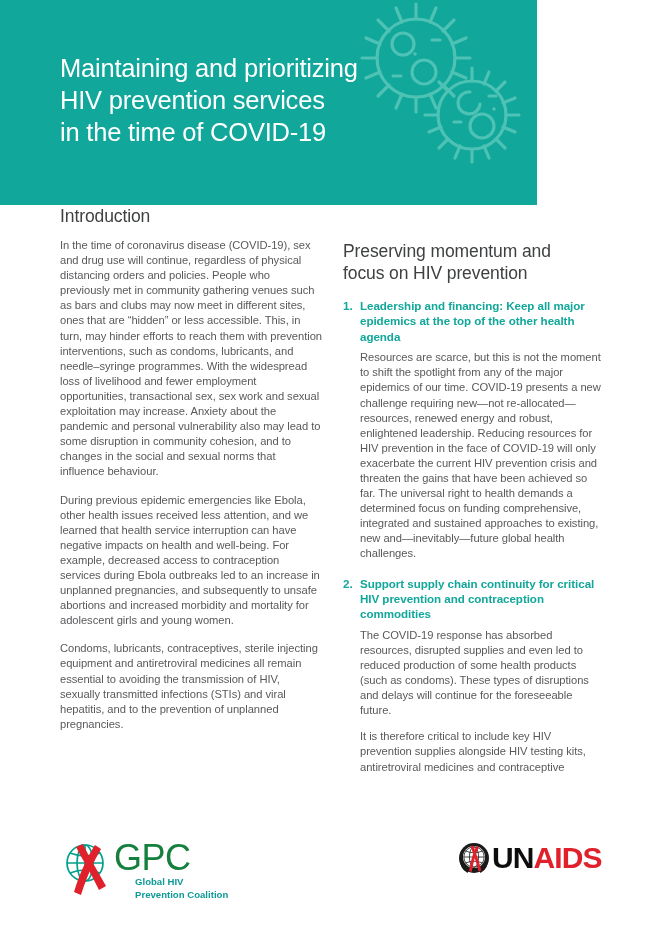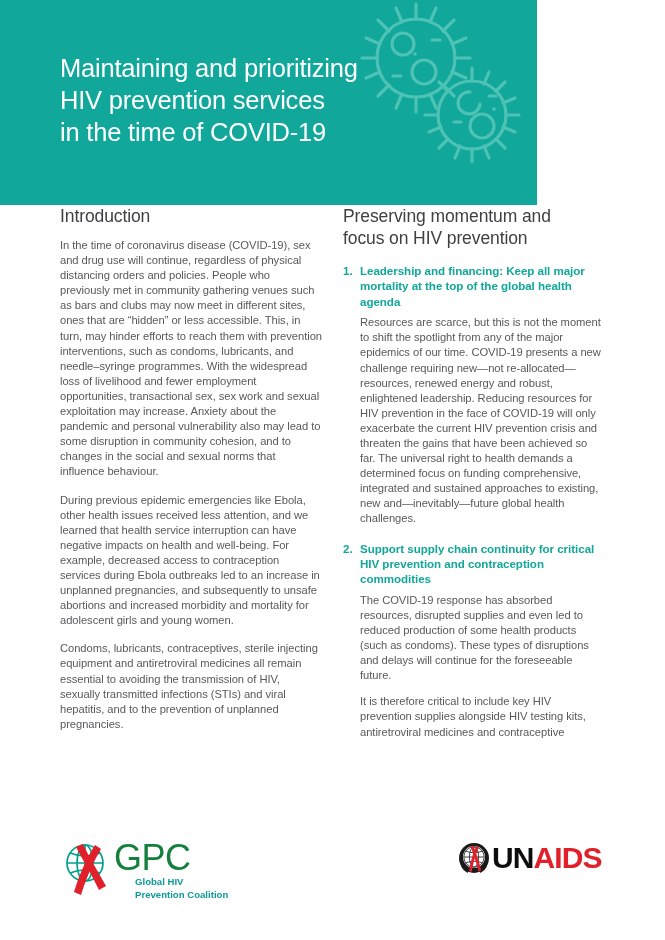--- a/index.html
+++ b/index.html
@@ -62,21 +62,21 @@
   h2.section-title {
     margin: 0 0 11px 0;
     font-size: 17.5px;
     line-height: 22px;
     font-weight: 400;
     color: #3f4042;
     letter-spacing: -0.1px;
     white-space: pre-line;
   }
   .col-left h2.section-title  { }
-  .col-right h2.section-title { }
+  .col-right h2.section-title { padding-top: 35px; }
 
   p.body {
     margin: 0 0 13px 0;
     font-size: 11.2px;
     line-height: 15.1px;
     color: #58595b;
     letter-spacing: -0.05px;
   }
   p.body:last-child { margin-bottom: 4px; }
 
@@ -240,21 +240,21 @@
   </div>
 
   <div class="col col-right">
     <h2 class="section-title">Preserving momentum and
 focus on HIV prevention</h2>
 
 
     <div class="action">
       <div class="action-head">
         <span class="action-num">1.</span>
-        <span class="action-title">Leadership and financing: Keep all major mortality at the top of the global health agenda</span>
+        <span class="action-title">Leadership and financing: Keep all major epidemics at the top of the other health agenda</span>
       </div>
       <div class="action-body">
         <p class="body">Resources are scarce, but this is not the moment to shift the spotlight from any of the major epidemics of our time. COVID-19 presents a new challenge requiring new—not re-allocated—resources, renewed energy and robust, enlightened leadership. Reducing resources for HIV prevention in the face of COVID-19 will only exacerbate the current HIV prevention crisis and threaten the gains that have been achieved so far. The universal right to health demands a determined focus on funding comprehensive, integrated and sustained approaches to existing, new and—inevitably—future global health challenges.</p>
       </div>
     </div>
 
     <div class="action">
       <div class="action-head">
         <span class="action-num">2.</span>
         <span class="action-title">Support supply chain continuity for critical HIV prevention and contraception commodities</span>

